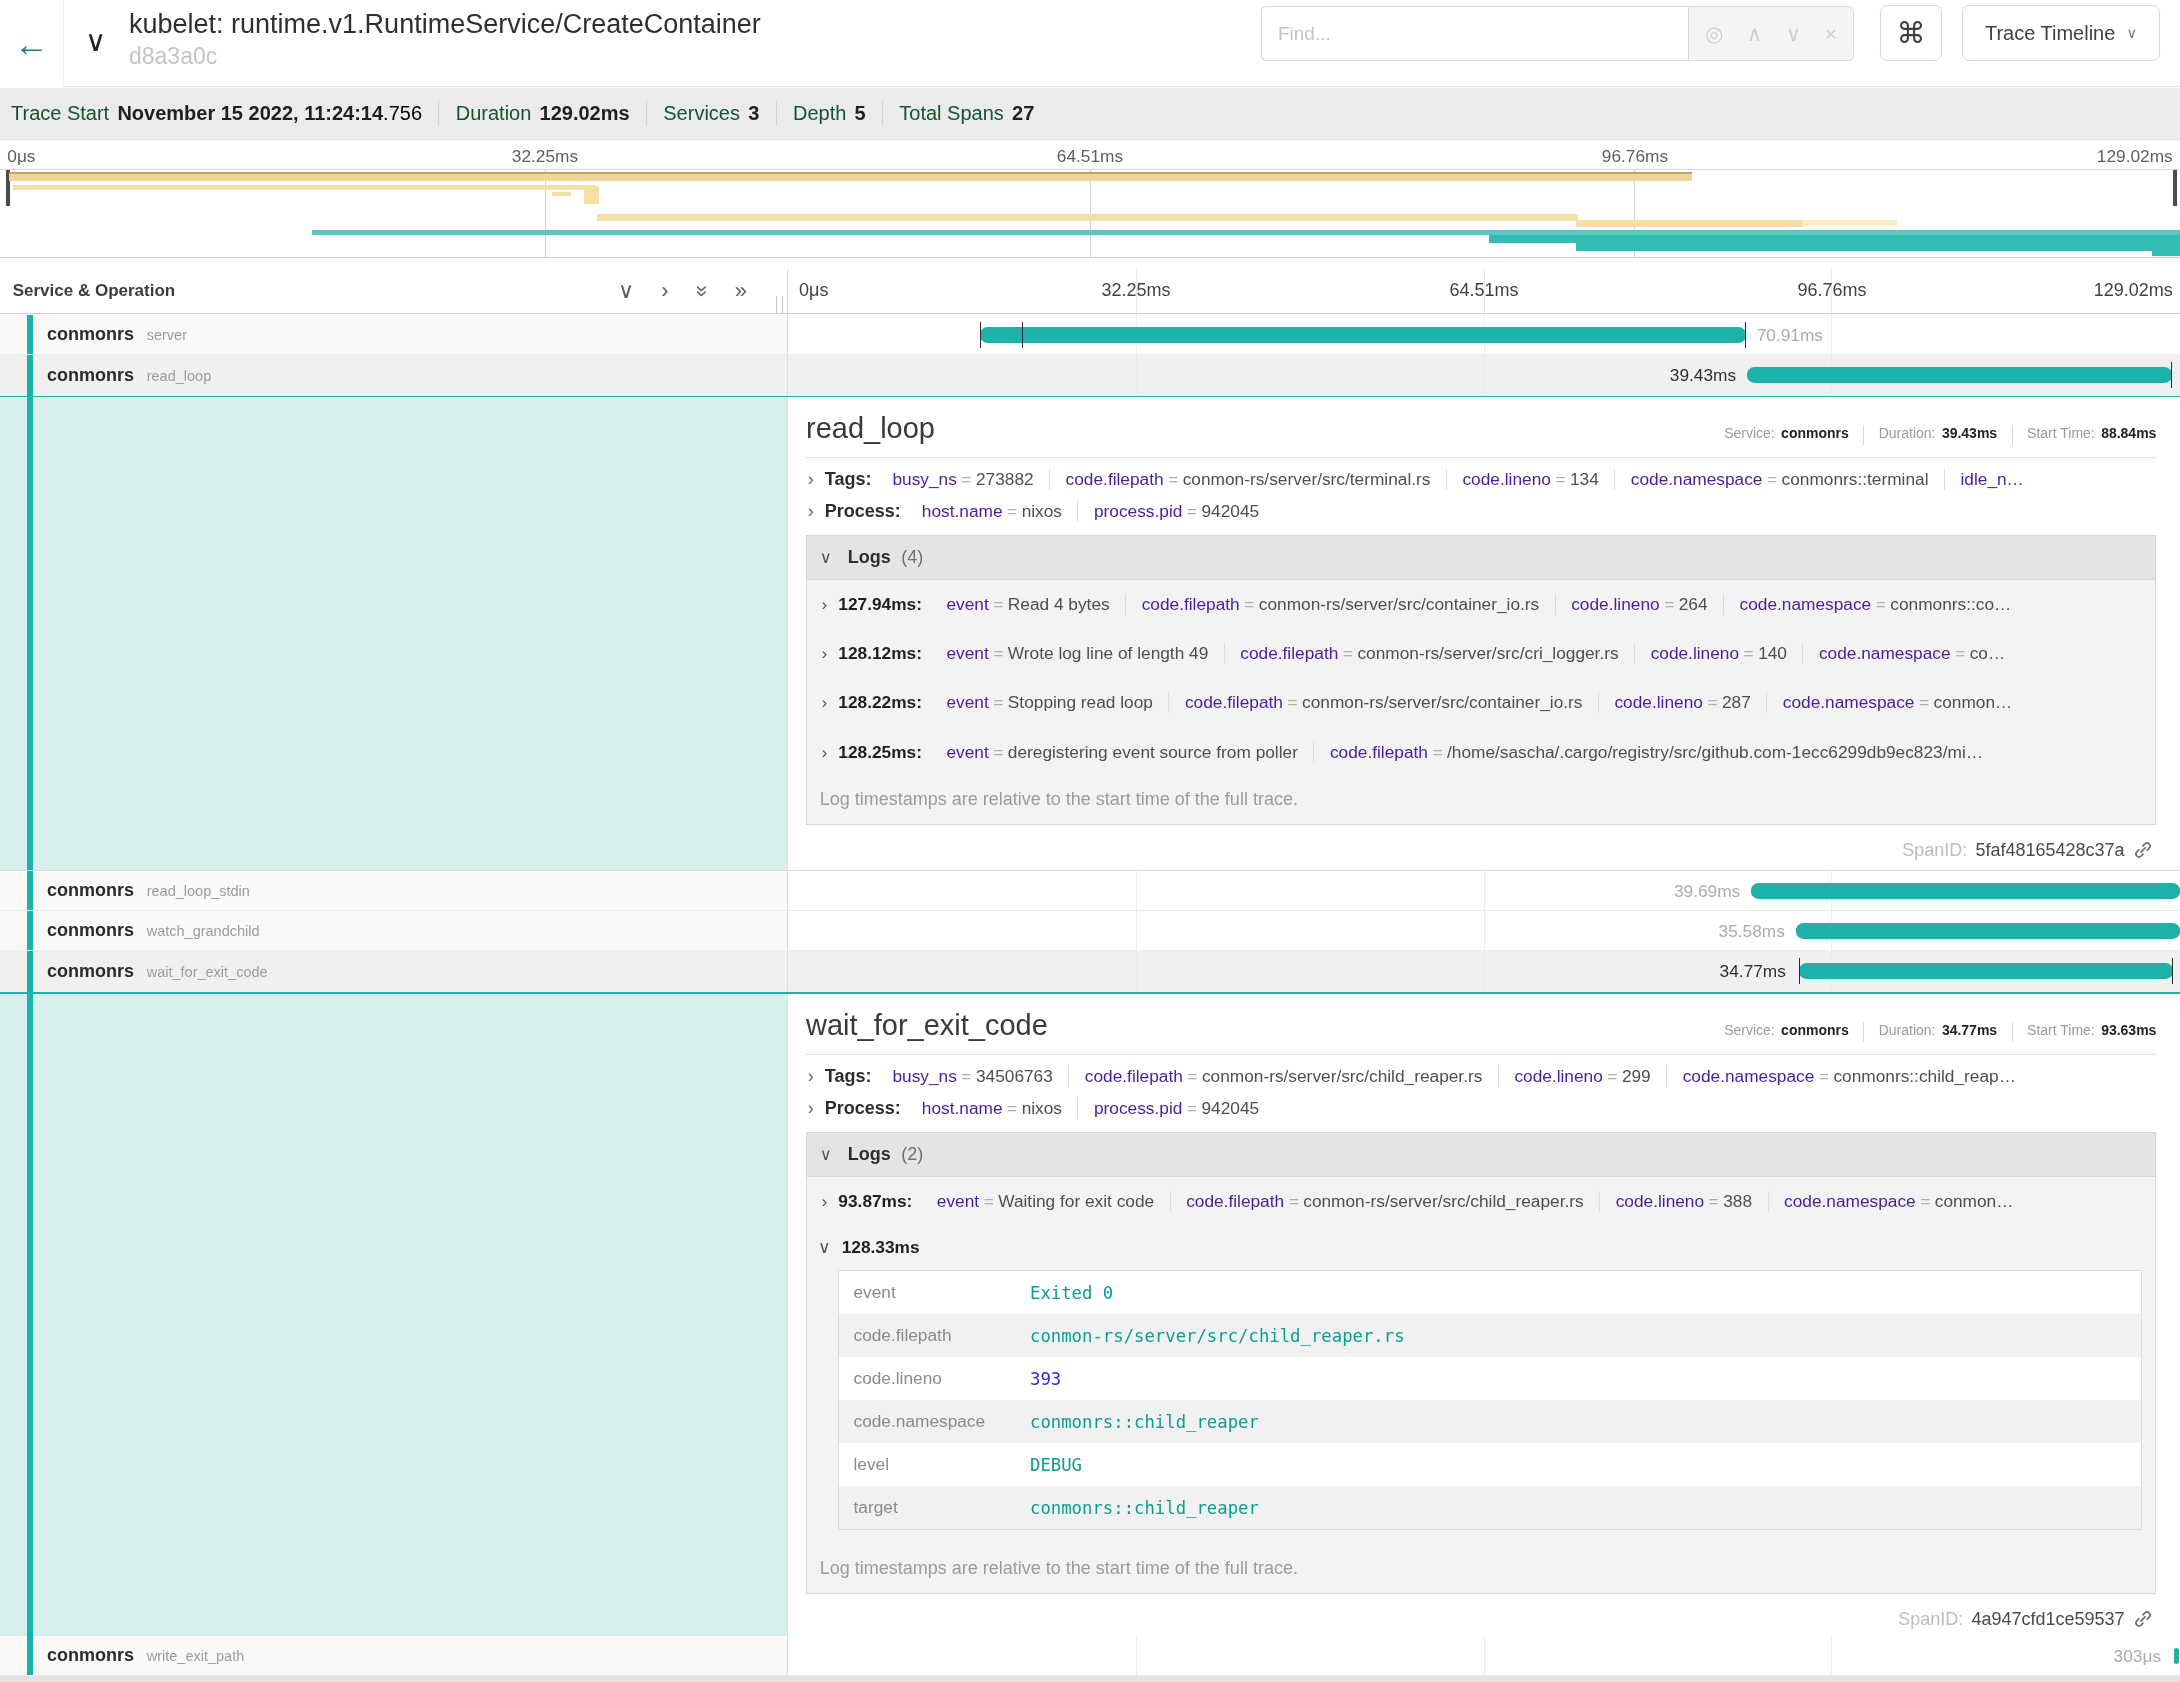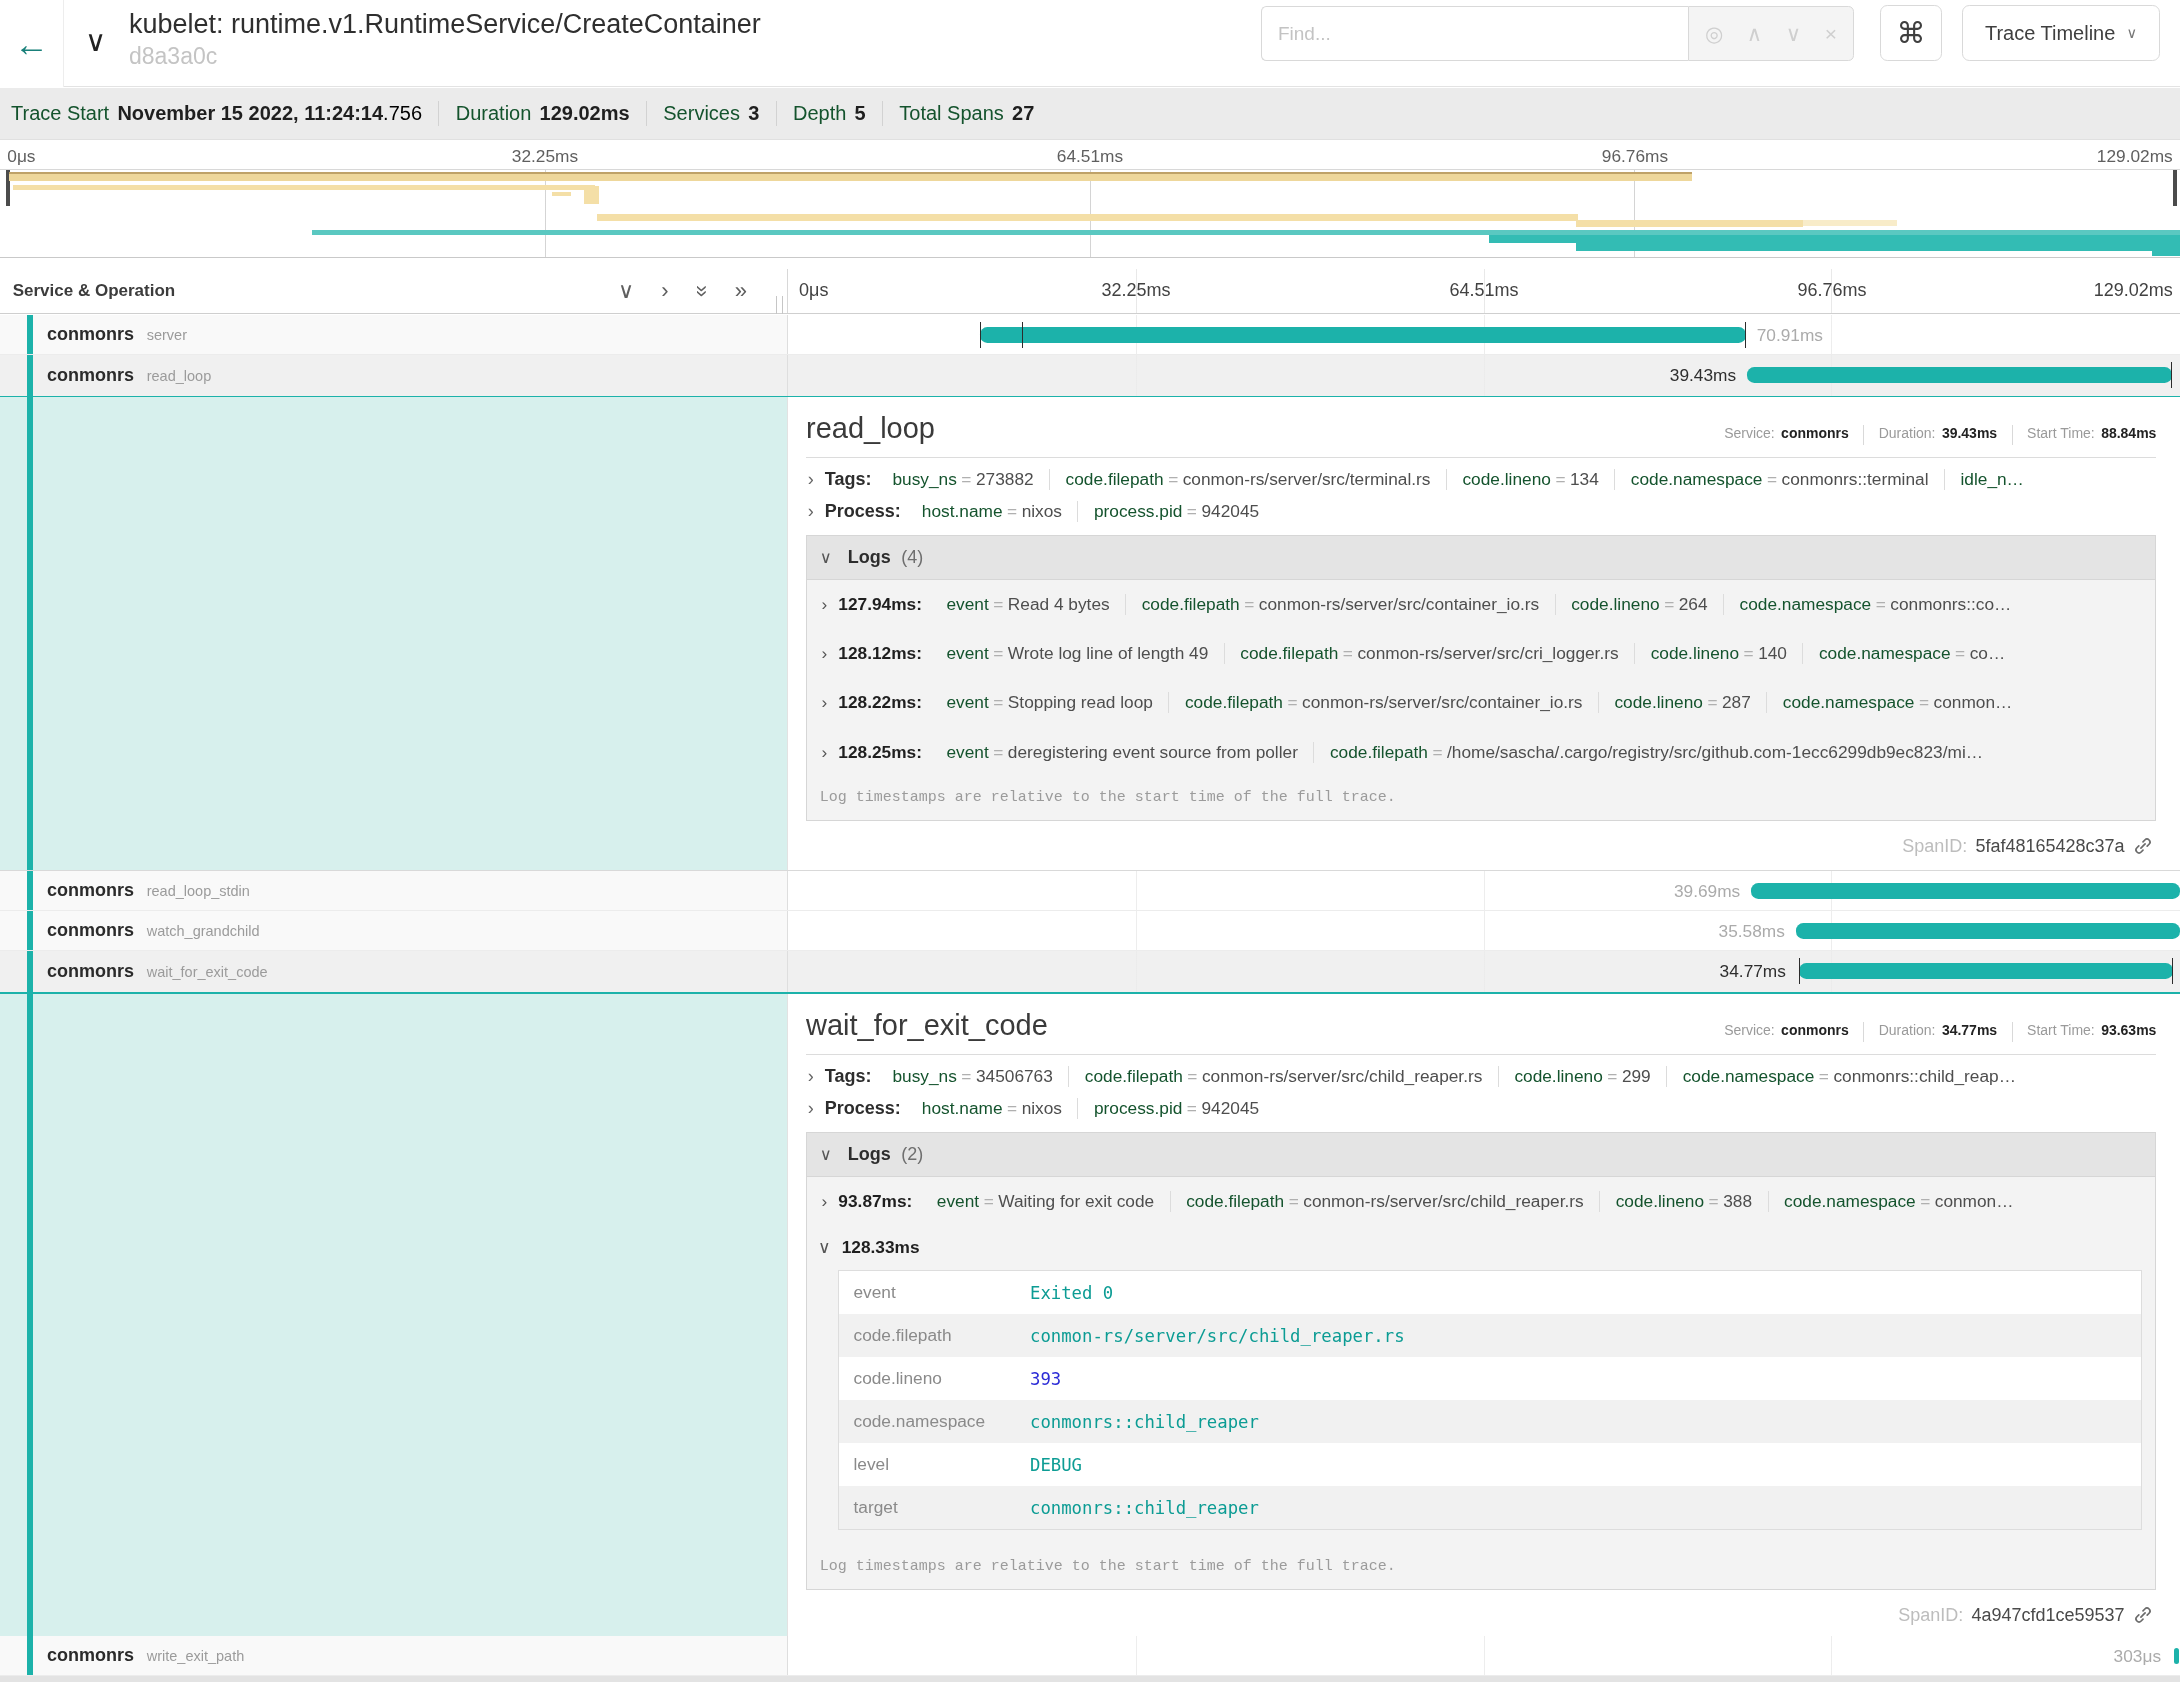--- a/index.html
+++ b/index.html
@@ -87,32 +87,32 @@
   .dp-title { font-size:29px; font-weight:500; color:#3a3a3a; }
   .dp-meta { font-size:14px; color:#9a9a9a; display:flex; align-items:baseline; }
   .dp-meta b { color:#222; margin-left:6.4px; }
   .meta-sep { width:0.9px; height:20px; background:#d9d9d9; margin:0 14.5px; align-self:center; }
   .dp-divider { height:0.9px; background:#dcdcdc; margin:12.7px 0 9px; }
   .kv-line { display:flex; align-items:baseline; margin:11px 0; font-size:17.3px; cursor:pointer; }
   .kv-line .chev { color:#666; font-size:18px; margin:0 11px 0 1.8px; }
   .kv-line .kv-caption { font-size:18px; font-weight:bold; color:#2d2d2d; margin-right:5.5px; }
   .tag-item { color:#7a7a7a; padding:0 15.5px; border-right:0.9px solid #dcdcdc; white-space:nowrap; }
   .tag-item:last-child { border-right:none; }
-  .tag-item .tk { color:#14532d; }
+  .tag-item .tk { color:#4c1d95; }
   .tag-item .te { color:#b0b0b0; padding:0 4.5px; }
   .tag-item .tv { color:#4e4e4e; }
   .logs-block { border:0.9px solid #d6d6d6; background:#f3f3f3; margin-top:12.7px; }
   .logs-header { background:#e4e4e4; padding:11px 12.7px; font-size:18px; color:#2d2d2d; border-bottom:0.9px solid #d6d6d6; cursor:pointer; }
   .logs-header .chev { color:#555; margin-right:11px; font-size:16.4px; }
   .logs-header b { margin-right:5.5px; }
   .logs-count { color:#6f6f6f; font-weight:normal; }
   .log-row { display:flex; align-items:baseline; padding:14.5px 11px 13.6px; font-size:17.3px; cursor:pointer; }
   .log-row .chev { color:#555; font-size:17.3px; margin:0 11px 0 3.6px; }
   .log-time { font-weight:bold; color:#1f1f1f; margin-right:9px; white-space:nowrap; }
-  .logs-note { color:#9b9b9b; font-size:15px; padding:12.7px 12.7px 14.5px;font-family:Liberation Mono, monospace; }
+  .logs-note { color:#9b9b9b; font-size:18px; padding:12.7px 12.7px 14.5px; }
   .kv-subheader { display:flex; align-items:baseline; padding:11px 11px 3.6px; font-size:17.3px; cursor:pointer; }
   .kv-subheader .chev { color:#555; margin-right:11px; }
   .kv-subheader b { color:#1f1f1f; }
   .kv-table { border-collapse:collapse; background:#fff; margin:9px 11px 14.5px 31px; width:calc(100% - 44px); border:0.9px solid #ddd; }
   .kv-table td { padding:11px 14.5px; font-size:17.3px; border:none; }
   .kv-table tr:nth-child(even) { background:#f1f1f1; }
   .kv-table td.k { width:177px; color:#8a8a8a; }
   .kv-table td.v { font-family:"DejaVu Sans Mono", monospace; color:#0c9c94; }
   .kv-table td.v.blue { color:#2b2bd6; }
   .spanid-row { display:flex; justify-content:flex-end; align-items:center; gap:8.2px; padding:14.5px 3.6px 12.7px; font-size:18px; }

